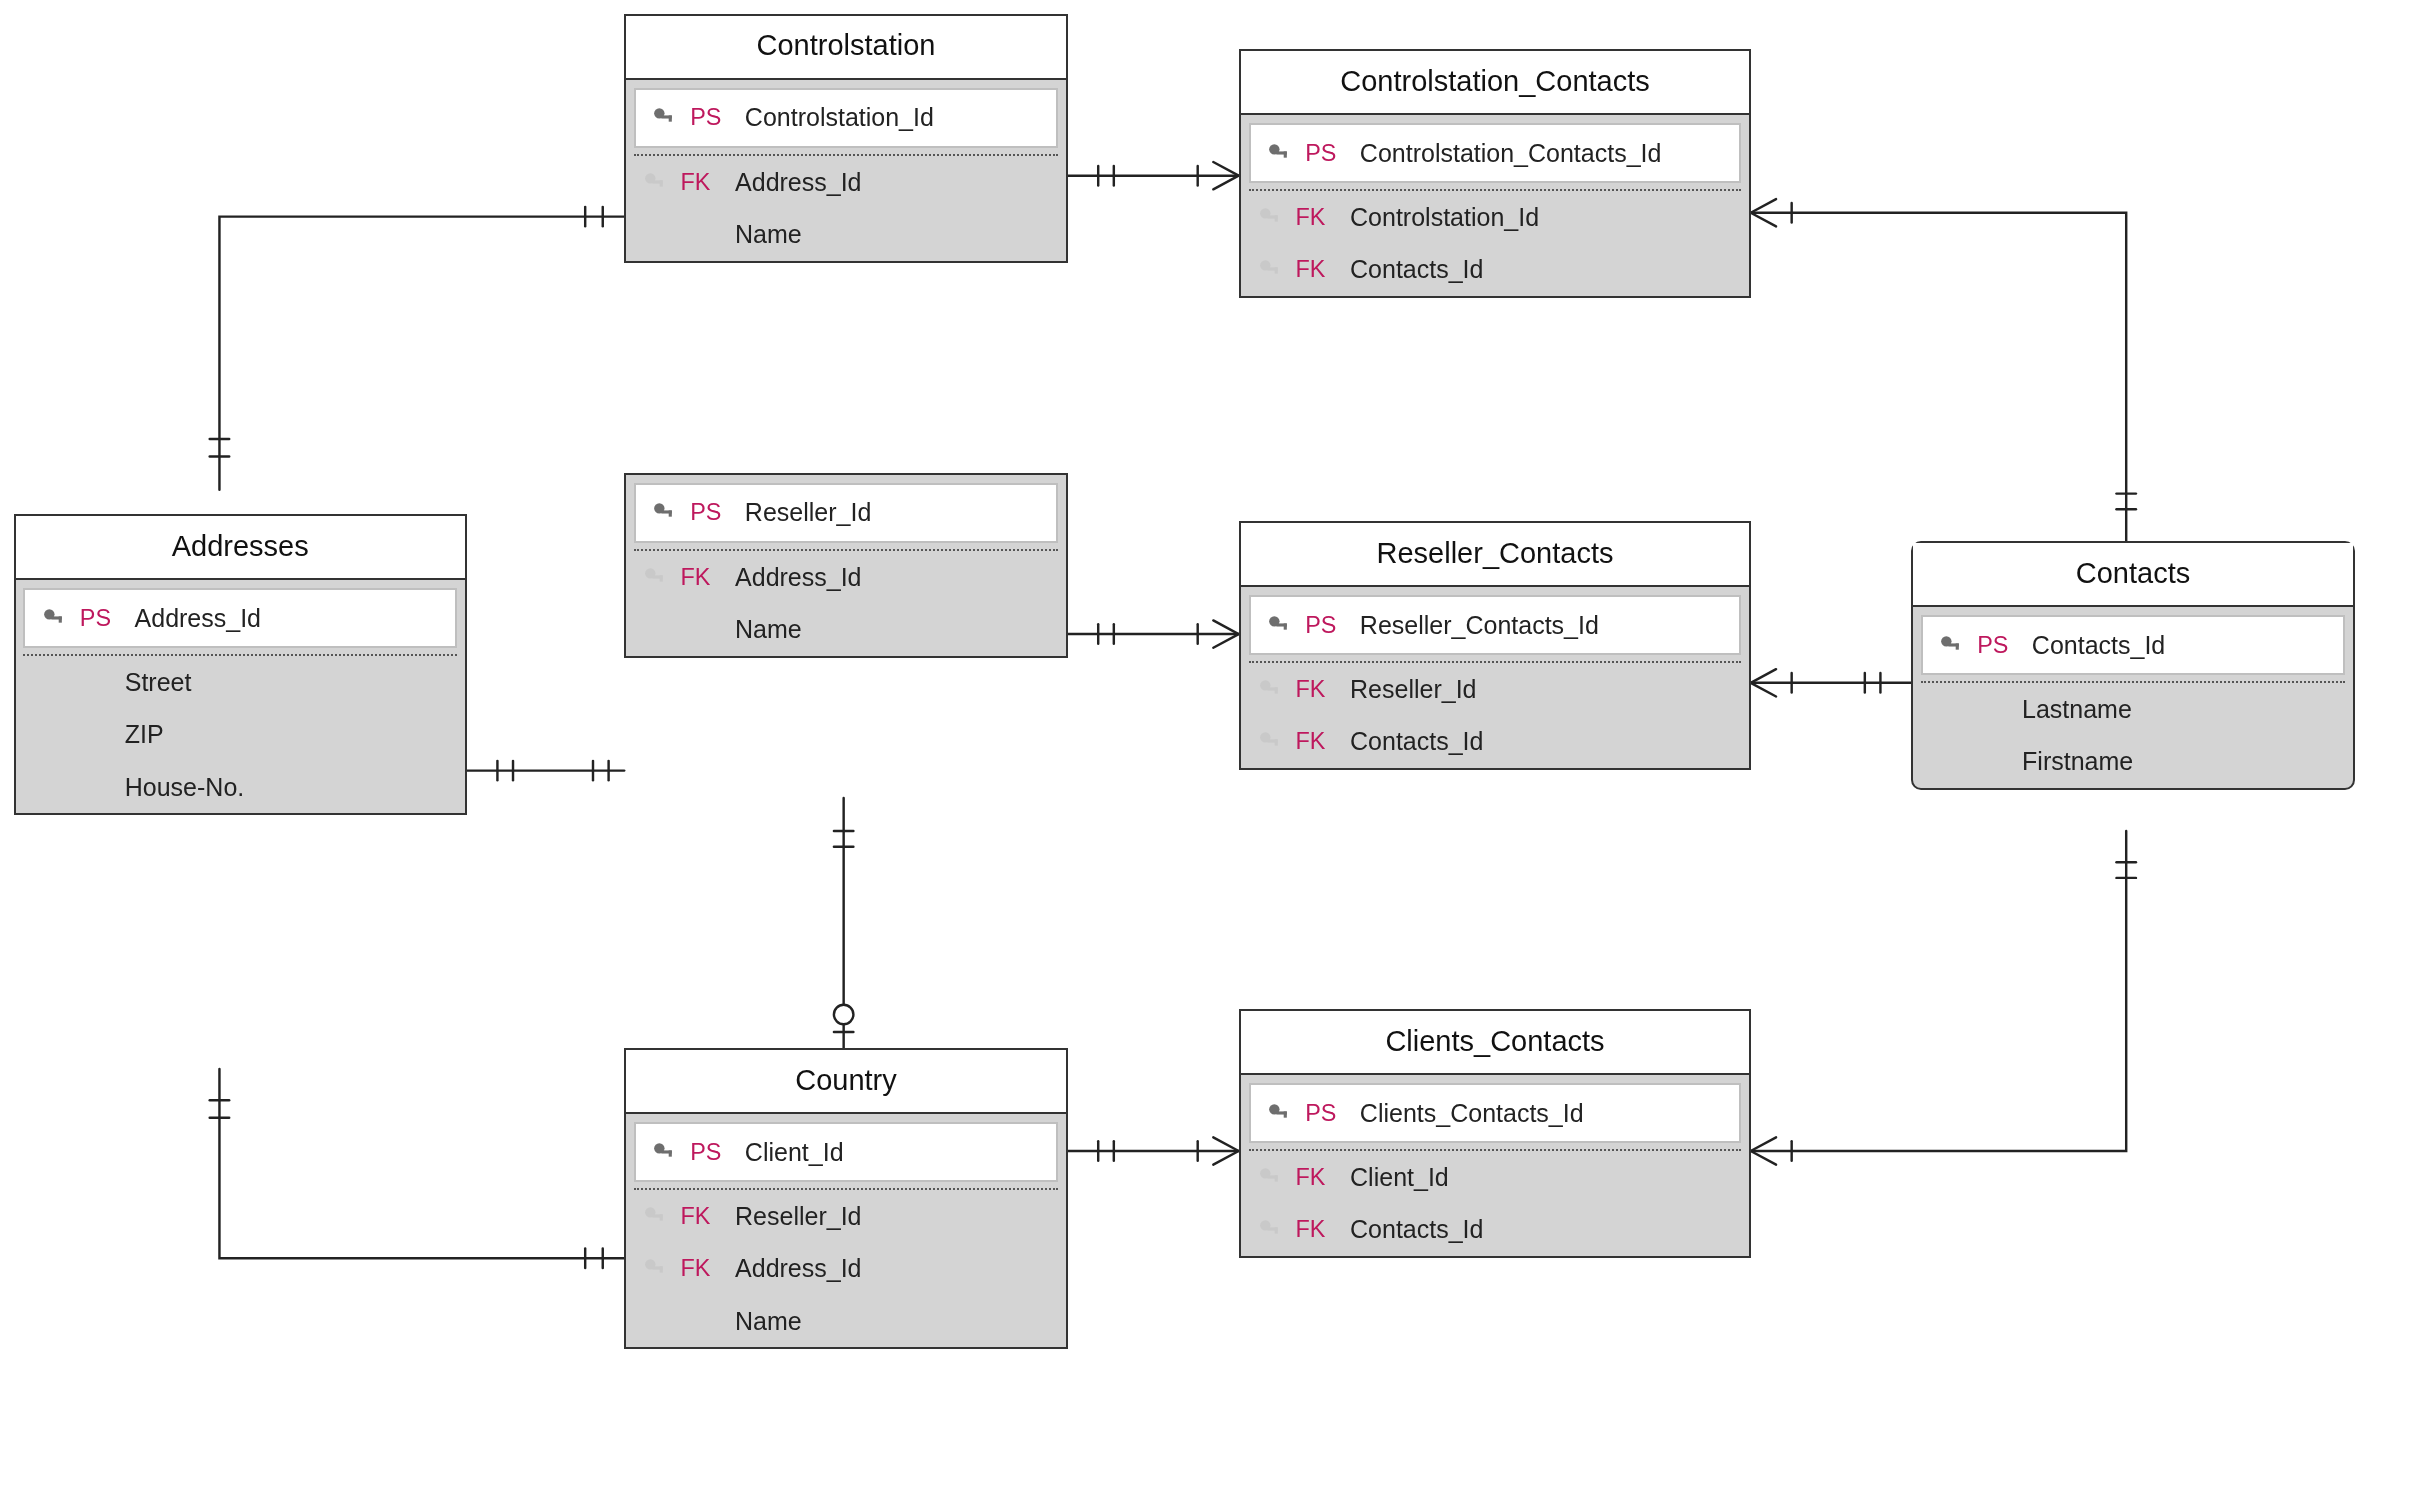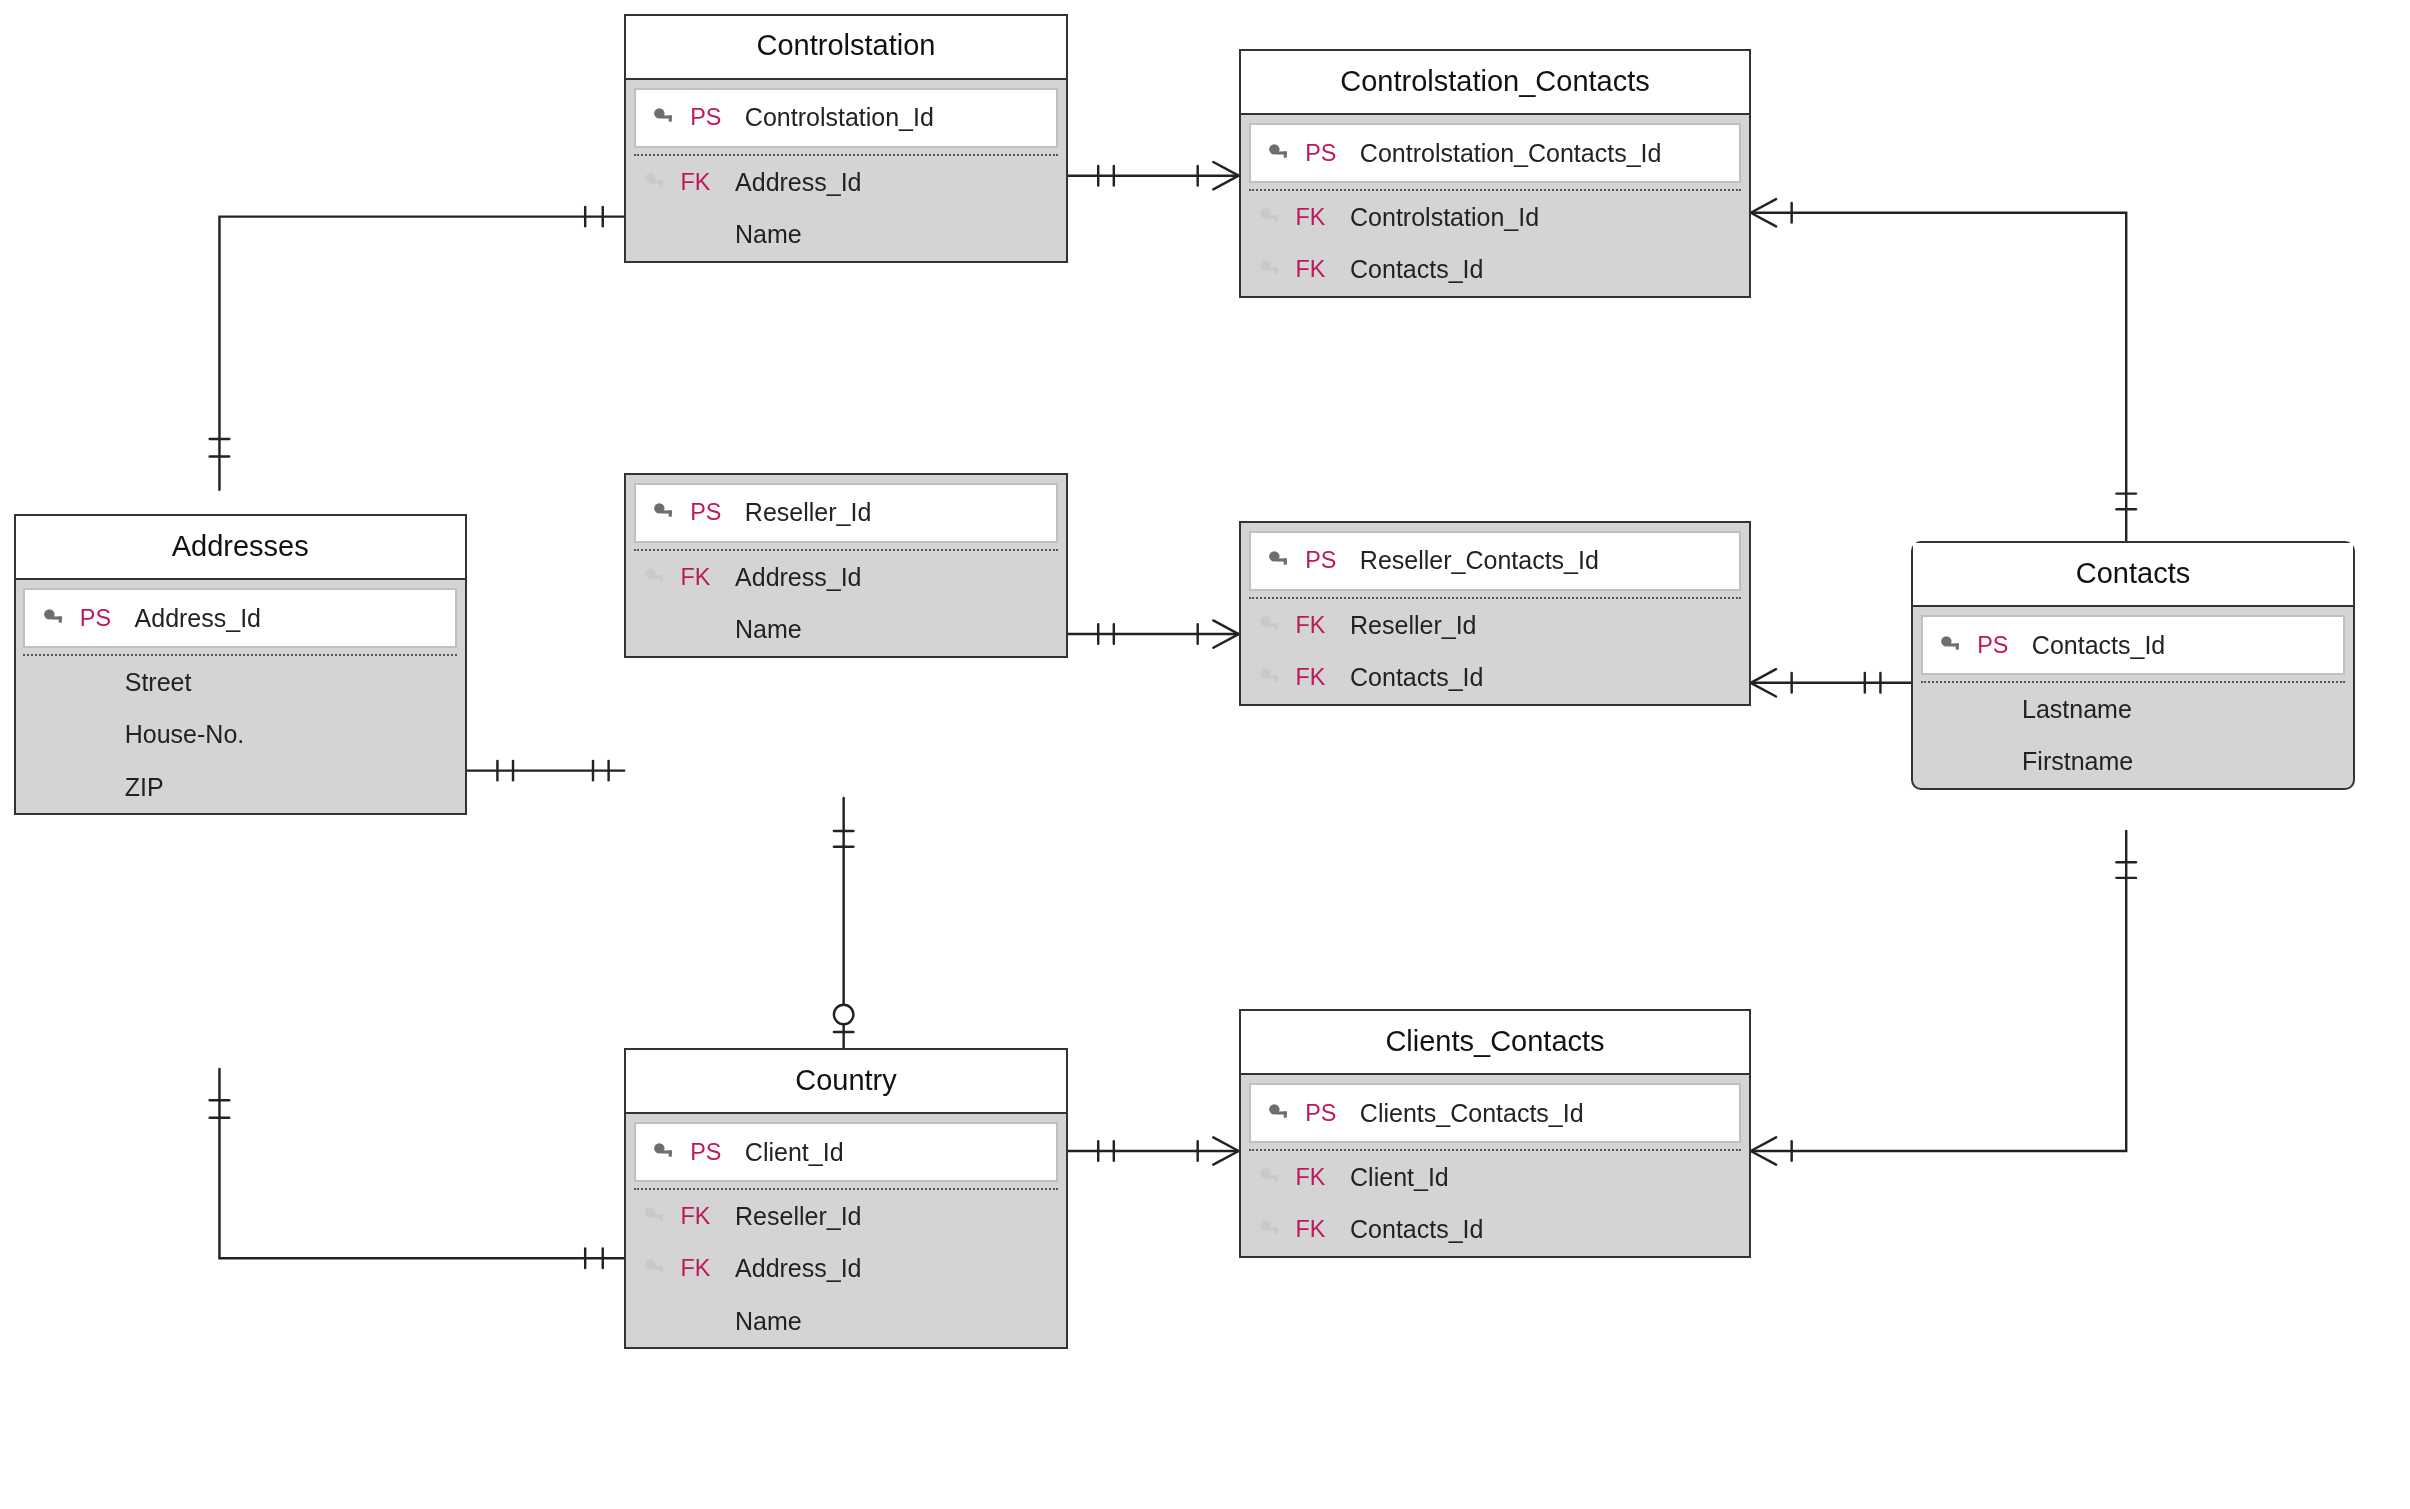--- a/index.html
+++ b/index.html
@@ -128,26 +128,26 @@
     </div>
     <div class="divider"></div>
     <div class="row">
         <span class="keyslot"></span>
         <span class="tagslot"></span>
         <span class="lbl">Street</span>
       </div>
     <div class="row">
         <span class="keyslot"></span>
         <span class="tagslot"></span>
+        <span class="lbl">ZIP</span>
+      </div>
+    <div class="row">
+        <span class="keyslot"></span>
+        <span class="tagslot"></span>
         <span class="lbl">House-No.</span>
-      </div>
-    <div class="row">
-        <span class="keyslot"></span>
-        <span class="tagslot"></span>
-        <span class="lbl">ZIP</span>
       </div>
   </div>
 
   <div class="entity" style="left:624px;top:13.7px;width:444px;">
     <div class="title">Controlstation</div>
     <div class="pkwrap">
       <div class="row">
         <span class="keyslot">
             <svg width="25" height="25" viewBox="0 0 24 24">
               <circle cx="8" cy="8" r="5" fill="#6e6e6e"></circle>
@@ -245,20 +245,21 @@
         <span class="lbl">Address_Id</span>
       </div>
     <div class="row">
         <span class="keyslot"></span>
         <span class="tagslot"></span>
         <span class="lbl">Name</span>
       </div>
   </div>
 
   <div class="entity" style="left:1239px;top:521px;width:512px;">
+    <div class="title">Reseller_Contacts</div>
     <div class="pkwrap">
       <div class="row">
         <span class="keyslot">
             <svg width="25" height="25" viewBox="0 0 24 24">
               <circle cx="8" cy="8" r="5" fill="#6e6e6e"></circle>
               <rect x="10" y="10" width="10" height="3" fill="#6e6e6e"></rect>
               <rect x="17" y="10" width="3" height="6" fill="#6e6e6e"></rect>
             </svg>
           </span>
         <span class="tagslot">PS</span>

